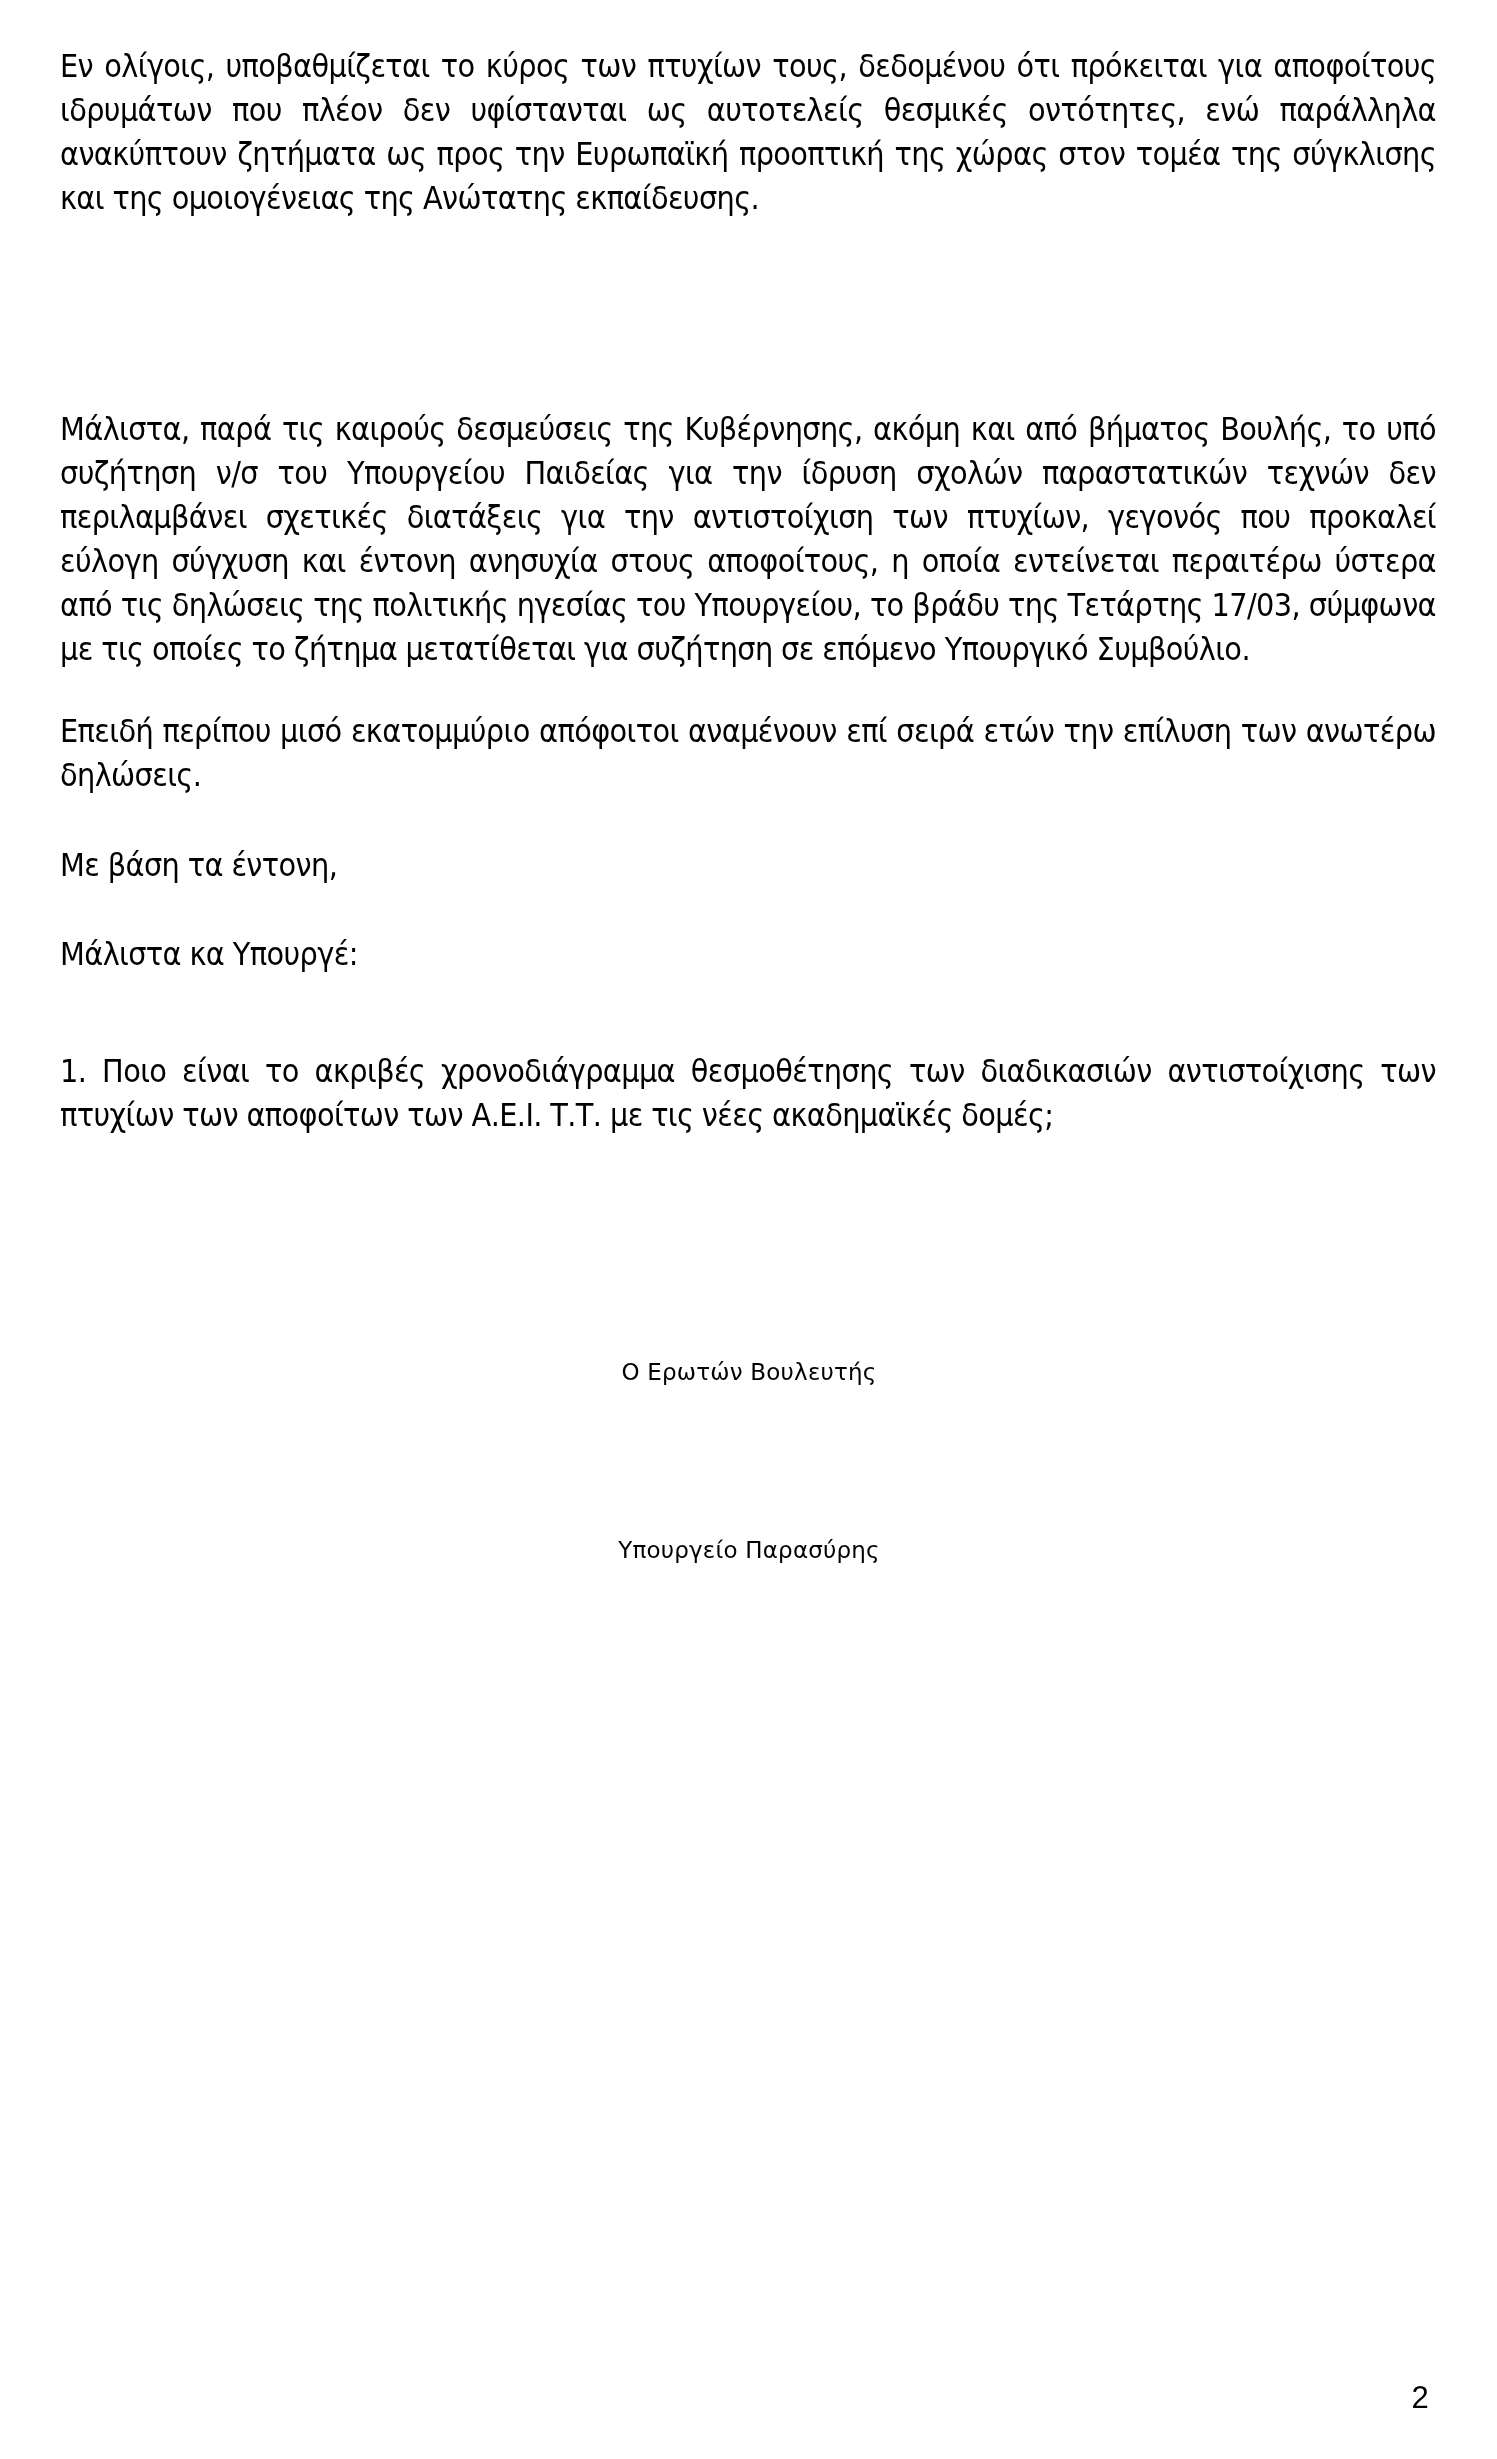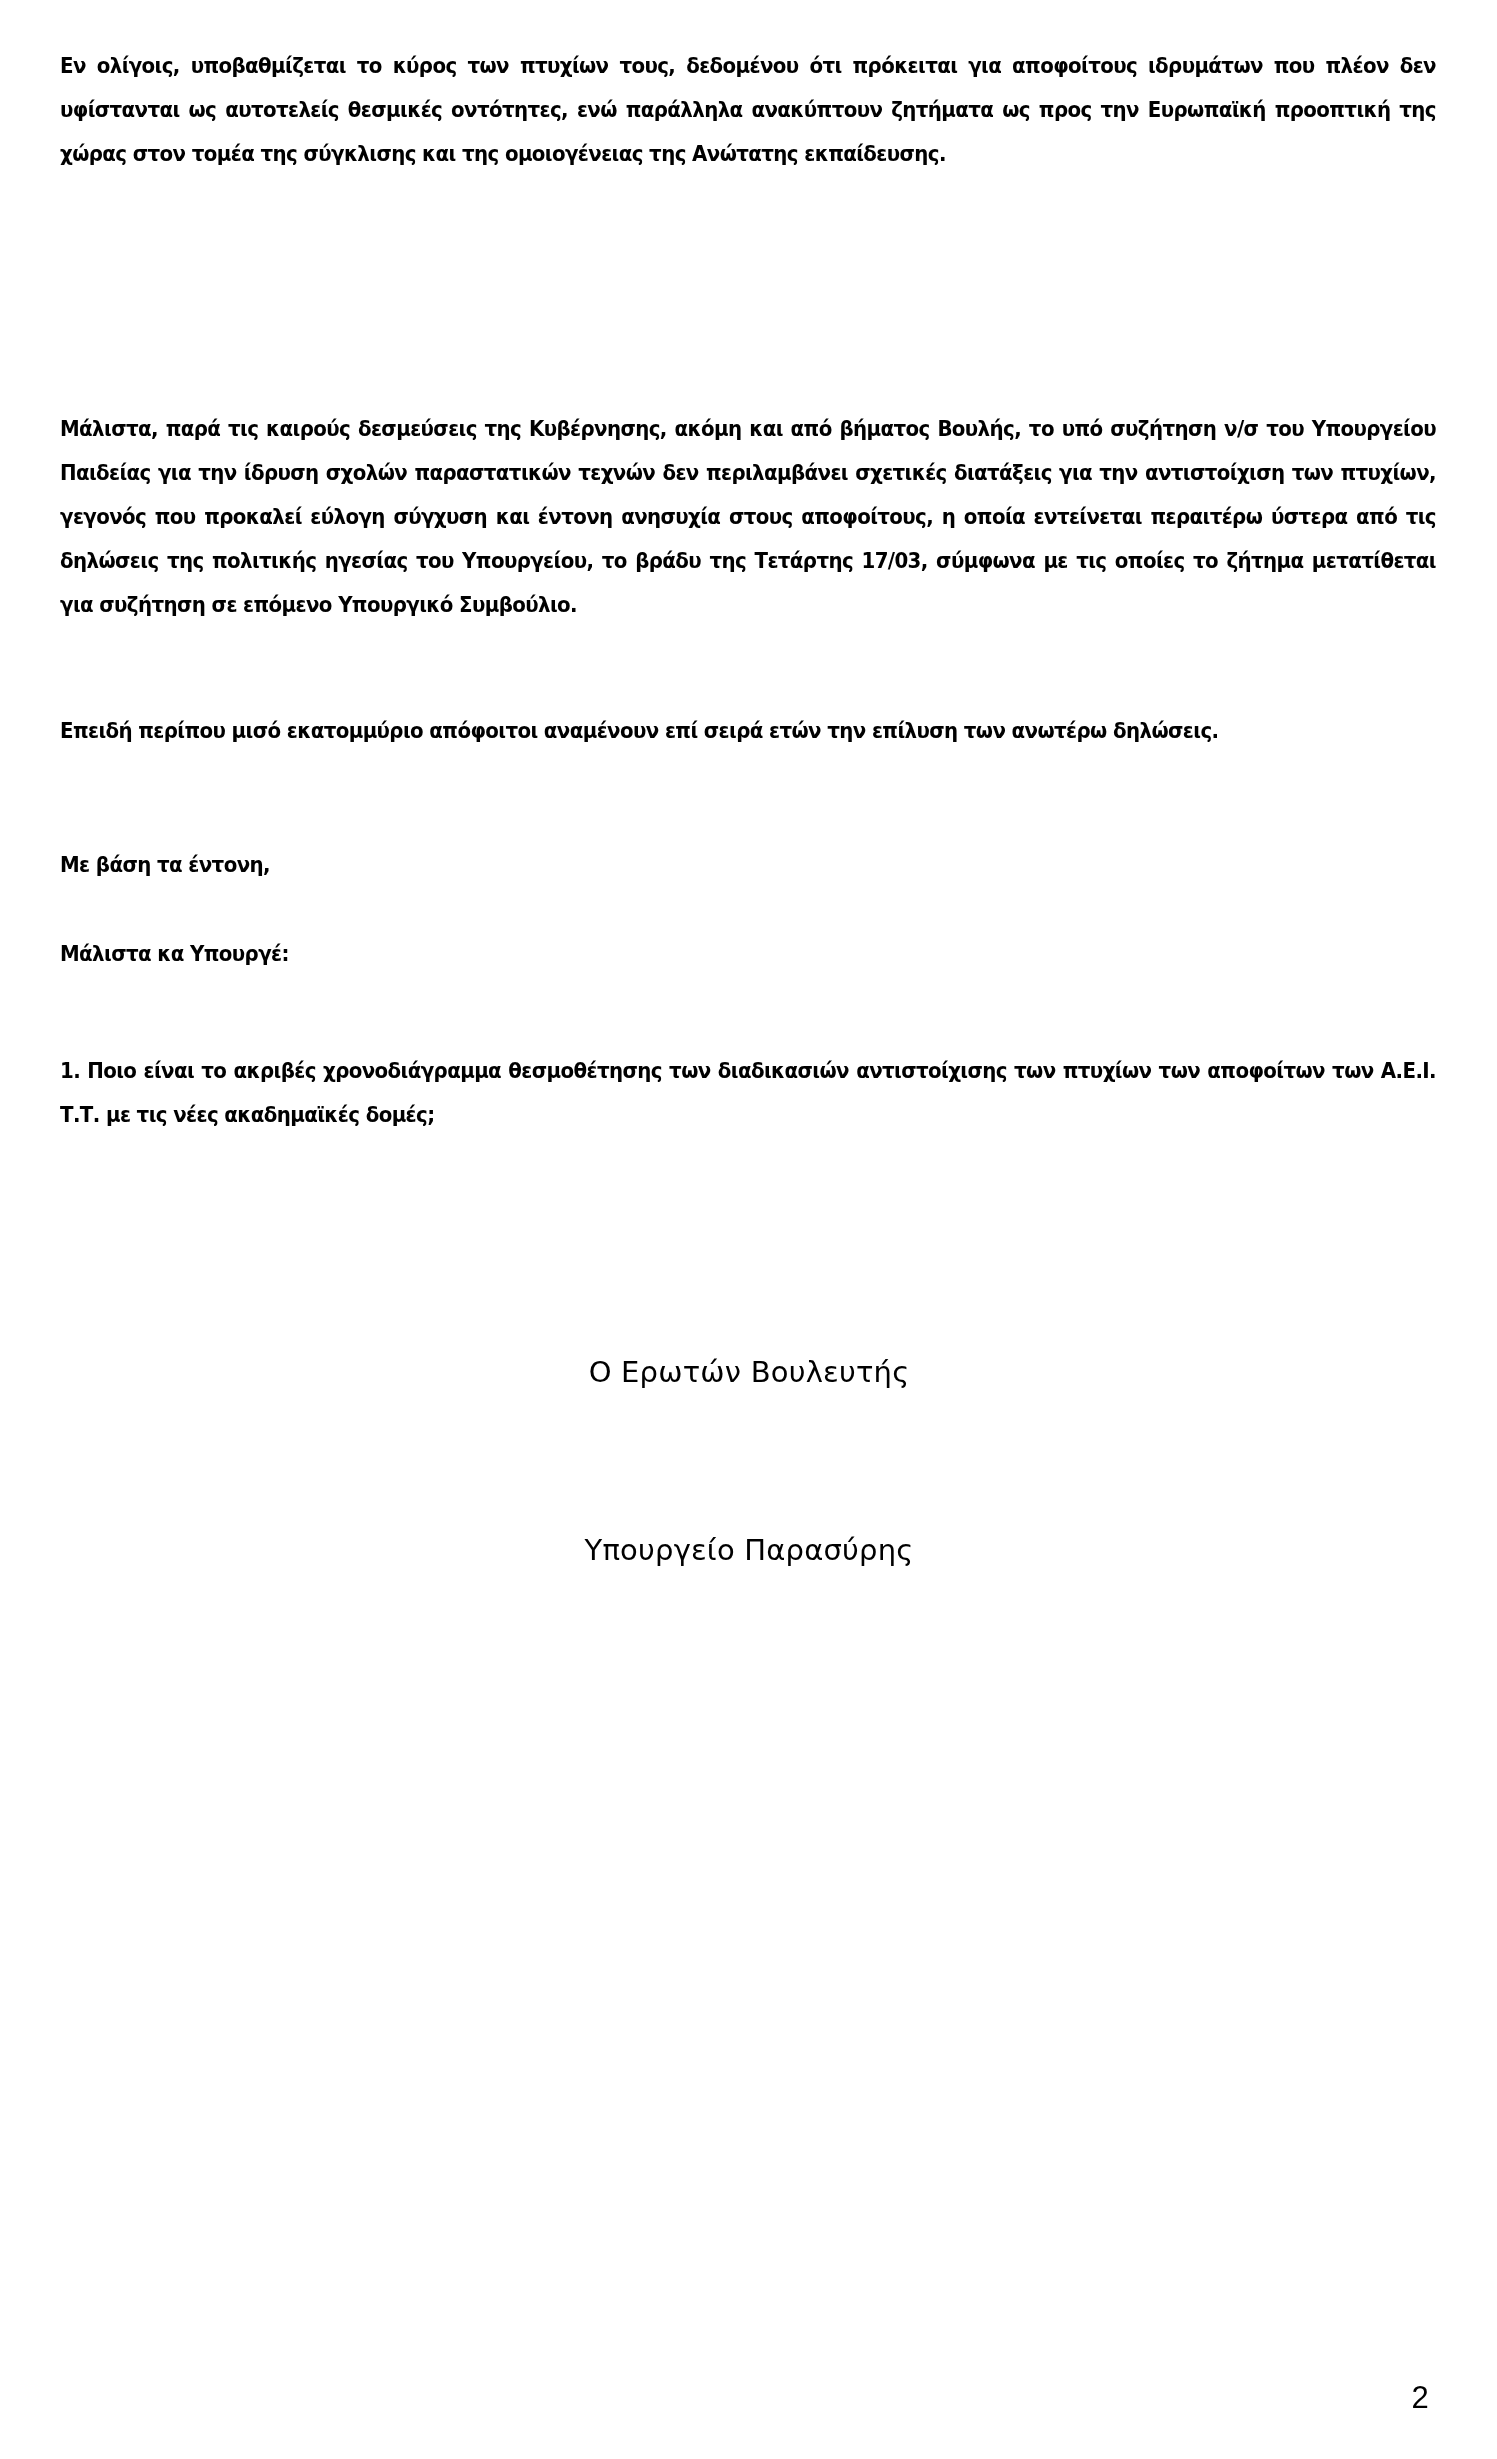--- a/index.html
+++ b/index.html
@@ -20,26 +20,25 @@
       left: 0;
       top: 0;
       width: 1498px;
       height: 2459px;
       background: #ffffff;
     }
     .body-text {
       position: absolute;
       left: 60px;
       width: 1376px;
-      font-size: 22px;
+      font-size: 32px;
       line-height: 44px;
       text-align: justify;
       letter-spacing: -0.6px;
       font-stretch: condensed;
-      font-weight: bold;
     }
     .body-text p {
       margin: 0;
     }
     .p1 { top: 44px; }
     .p2 { top: 266px; }
     .p3 { top: 399px; margin-top: 8px; }
     .p4 { top: 709px; }
     .p5 { top: 843px; }
     .p6 { top: 932px; }
@@ -49,21 +48,21 @@
     .justify-last p {
       text-align-last: justify;
     }
 
     .signature {
       position: absolute;
       left: 0;
       width: 1498px;
       text-align: center;
       font-family: "DejaVu Sans", "Liberation Sans", sans-serif;
-      font-size: 29px;
+      font-size: 23px;
       line-height: 38px;
       letter-spacing: 0.2px;
     }
     .sig-title { top: 1353px; }
     .sig-name { top: 1531px; }
 
     .page-number {
       position: absolute;
       left: 1401px;
       top: 2379px;

